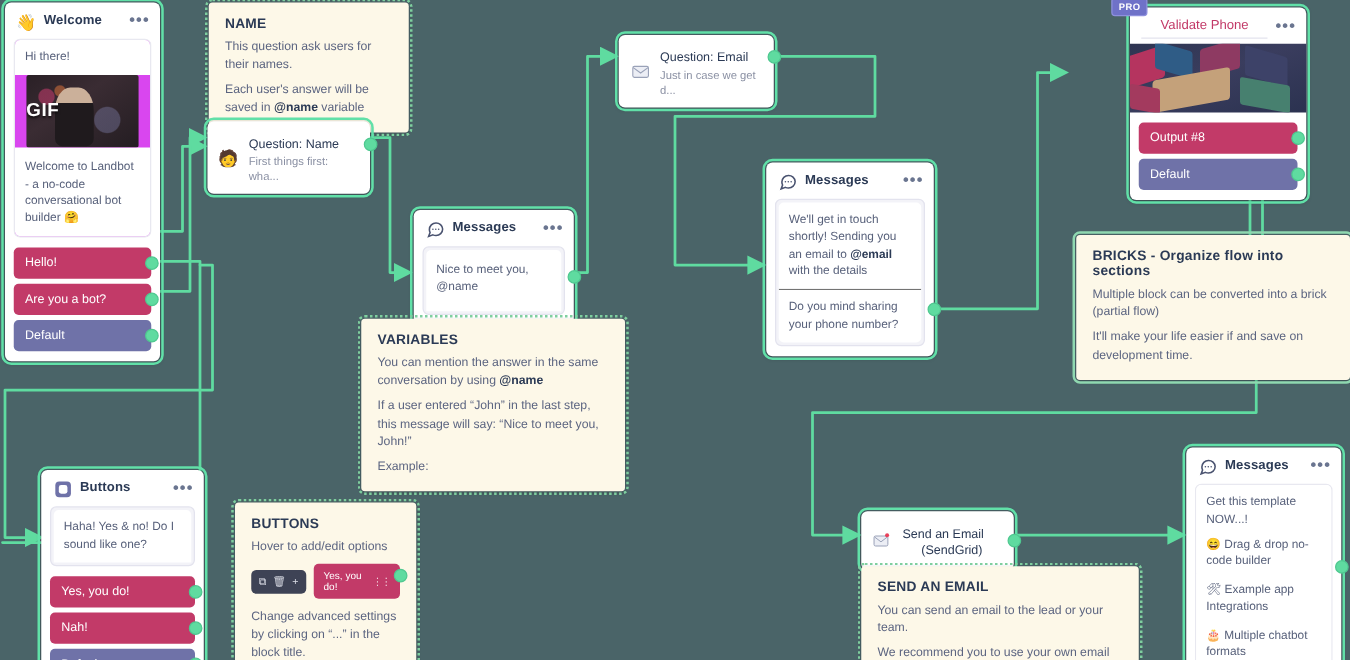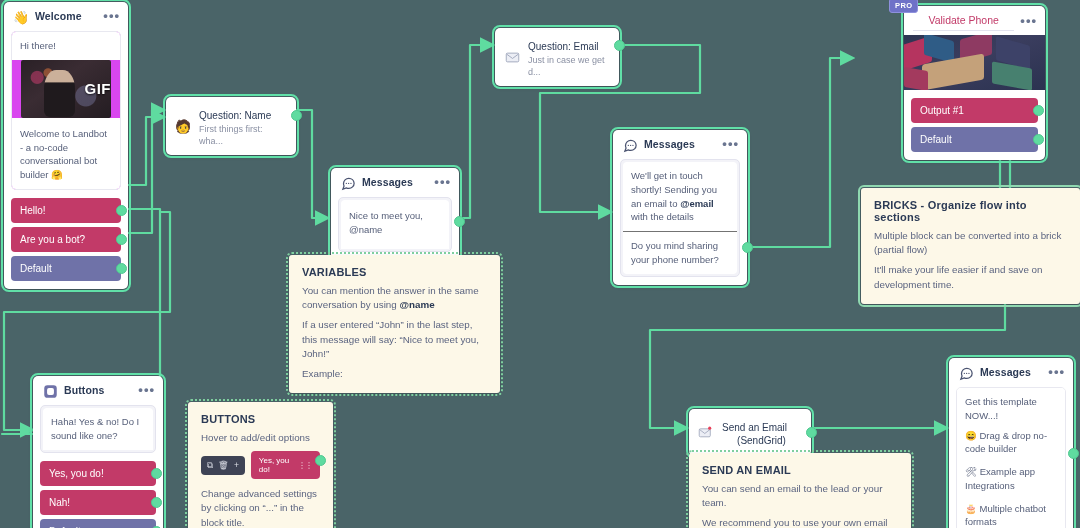--- a/index.html
+++ b/index.html
@@ -92,21 +92,21 @@
   .note p b { color: #2b3a55; }
 
   
   .gifbox {
     margin: 0 9px 0 9px; height: 58px; border-radius: 2px;
     background:
       radial-gradient(circle at 18% 30%, rgba(200,60,110,.55) 0 6px, transparent 7px),
       radial-gradient(circle at 30% 22%, rgba(230,120,60,.5) 0 4px, transparent 5px),
       radial-gradient(circle at 72% 62%, rgba(120,120,160,.45) 0 10px, transparent 11px),
       linear-gradient(145deg, #2a2026 0%, #3a2c33 40%, #241d22 100%);
-    display:flex; align-items:center; justify-content:flex-end;
+    display:flex; align-items:center; justify-content:flex-start;
     position: relative; overflow:hidden;
   }
   .gifbox::before {
     content:""; position:absolute; left:26%; top:18%; width:34%; height:80%;
     background: linear-gradient(180deg,#cbb09a 0 26%, #1f1a1d 27% 100%);
     border-radius: 40% 40% 6px 6px;
   }
   .gifbox .gl { position:relative; z-index:2; color:#fff; font-weight:bold; font-size:15px; letter-spacing:.5px; text-shadow:0 1px 2px rgba(0,0,0,.7); }
 
   
@@ -202,20 +202,25 @@
     <div class="opt pink">
       <span>Are you a bot?</span>
       <span class="knob" style="right:-6px; top:7px;"></span>
     </div>
     <div class="opt purple">
       <span>Default</span>
       <span class="knob" style="right:-6px; top:7px;"></span>
     </div>
   </div>
 
+  <div class="note" style="left:167px; top:2px; width:160px;">
+    <h4>NAME</h4>
+    <p>This question ask users for their names.</p>
+    <p>Each user's answer will be saved in <b>@name</b> variable</p>
+  </div>
 
   <div class="block qblock" style="left:166px; top:97px; width:130px;">
     <div class="qrow">
       <span class="ico">🧑</span>
       <span class="txtcol">
         <span class="qttl">Question: Name</span>
         <span class="sub" style="display:block;">First things first: wha...</span>
       </span>
     </div>
     <span class="knob" style="right:-6px; top:13px;"></span>
@@ -285,21 +290,21 @@
     <div class="brickimg">
       <i style="left:-6px; top:6px; width:34px; height:26px; background:#b5345f; transform:skewY(-18deg);"></i>
       <i style="left:20px; top:2px; width:30px; height:22px; background:#2f5c86; transform:skewY(16deg);"></i>
       <i style="left:56px; top:0px; width:32px; height:24px; background:#8e3a62; transform:skewY(-16deg);"></i>
       <i style="left:92px; top:6px; width:34px; height:24px; background:#3d4268; transform:skewY(16deg);"></i>
       <i style="left:18px; top:24px; width:62px; height:26px; background:#c4a17a; border-radius:3px; transform:skewY(-10deg);"></i>
       <i style="left:88px; top:30px; width:40px; height:22px; background:#47806f; transform:skewY(10deg);"></i>
       <i style="left:0px; top:34px; width:24px; height:20px; background:#a33a5e; transform:skewY(10deg);"></i>
     </div>
     <div class="opt pink" style="margin-top:8px;">
-      <span>Output #1</span>
+      <span>Output #8</span>
       <span class="knob" style="right:-6px; top:7px;"></span>
     </div>
     <div class="opt purple">
       <span>Default</span>
       <span class="knob" style="right:-6px; top:7px;"></span>
     </div>
   </div>
 
   <div class="note" style="left:289px; top:255px; width:211px;">
     <h4>VARIABLES</h4>

